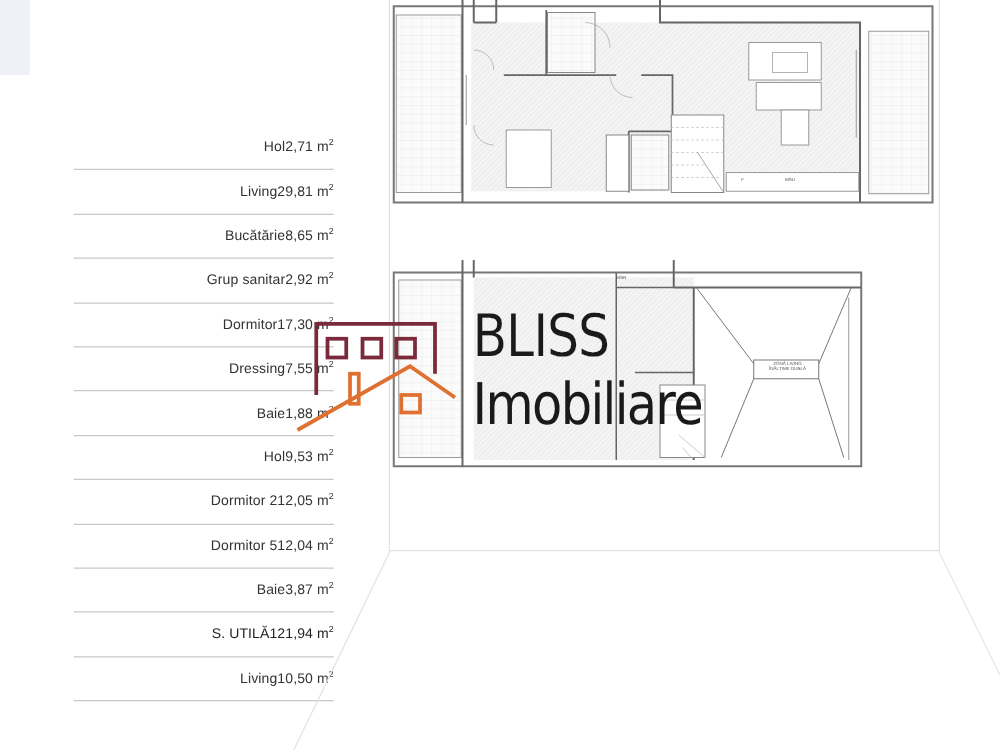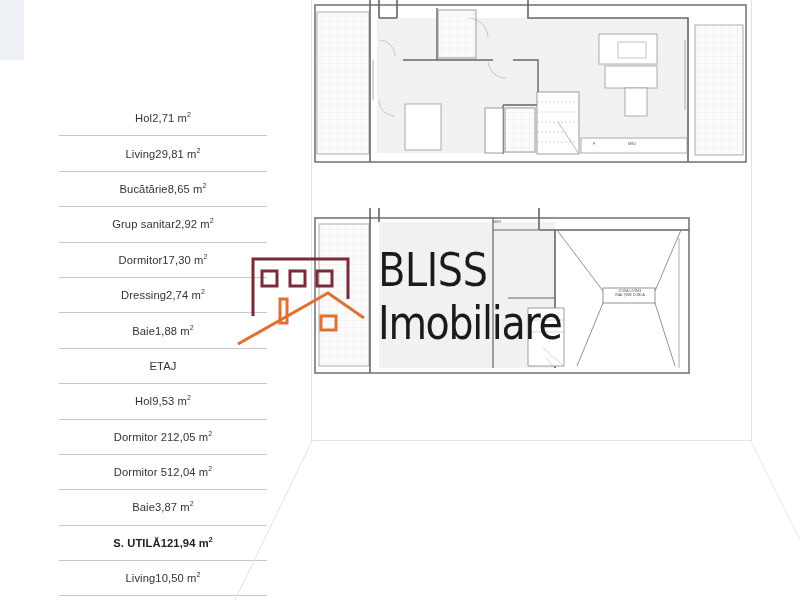--- a/index.html
+++ b/index.html
@@ -11,28 +11,28 @@
     }
     .corner-box {
       position:absolute; left:0; top:0; width:24px; height:60px;
       background:#eef1f6;
     }
     
     .area-table {
       position:absolute; left:59px; top:101px; width:208px;
     }
     .area-row {
-      display:flex; justify-content:center; align-items:center;
+      display:flex; justify-content:flex-end; align-items:center;
       height:35.4px; border-bottom:1px solid #c8c8c8;
       font-size:11.2px; color:#333; box-sizing:border-box;
       letter-spacing:0.1px;
     }
     .area-row .label { font-weight:normal; }
     .area-row .value { font-weight:normal; }
-    .area-row.bold .label, .area-row.bold .value { font-weight:bold; color:#222; }
+    .area-row.bold .label, .area-row.bold .value { font-weight:normal; color:#222; }
     sup { font-size:7px; vertical-align:super; line-height:0; }
 
     
     .plan-frame {
       position:absolute; left:311px; top:0; width:441px; height:441px;
       border-left:1px solid #e2e2e2; border-right:1px solid #e2e2e2;
       border-bottom:1px solid #e2e2e2; box-sizing:border-box;
     }
     .persp-left, .persp-right { position:absolute; }
     svg { display:block; }
@@ -80,29 +80,25 @@
   <div class="area-row">
       <span class="label">Grup sanitar</span>
       <span class="value"><span>2,92 m</span><sup>2</sup></span>
     </div>
   <div class="area-row">
       <span class="label">Dormitor</span>
       <span class="value"><span>17,30 m</span><sup>2</sup></span>
     </div>
   <div class="area-row">
       <span class="label">Dressing</span>
-      <span class="value"><span>2,74 m</span><sup>2</sup></span>
+      <span class="value"><span>7,55 m</span><sup>2</sup></span>
     </div>
   <div class="area-row">
       <span class="label">Baie</span>
       <span class="value"><span>1,88 m</span><sup>2</sup></span>
-    </div>
-  <div class="area-row">
-      <span class="label">ETAJ</span>
-      <span class="value"></span>
     </div>
   <div class="area-row">
       <span class="label">Hol</span>
       <span class="value"><span>9,53 m</span><sup>2</sup></span>
     </div>
   <div class="area-row">
       <span class="label">Dormitor 2</span>
       <span class="value"><span>12,05 m</span><sup>2</sup></span>
     </div>
   <div class="area-row">

